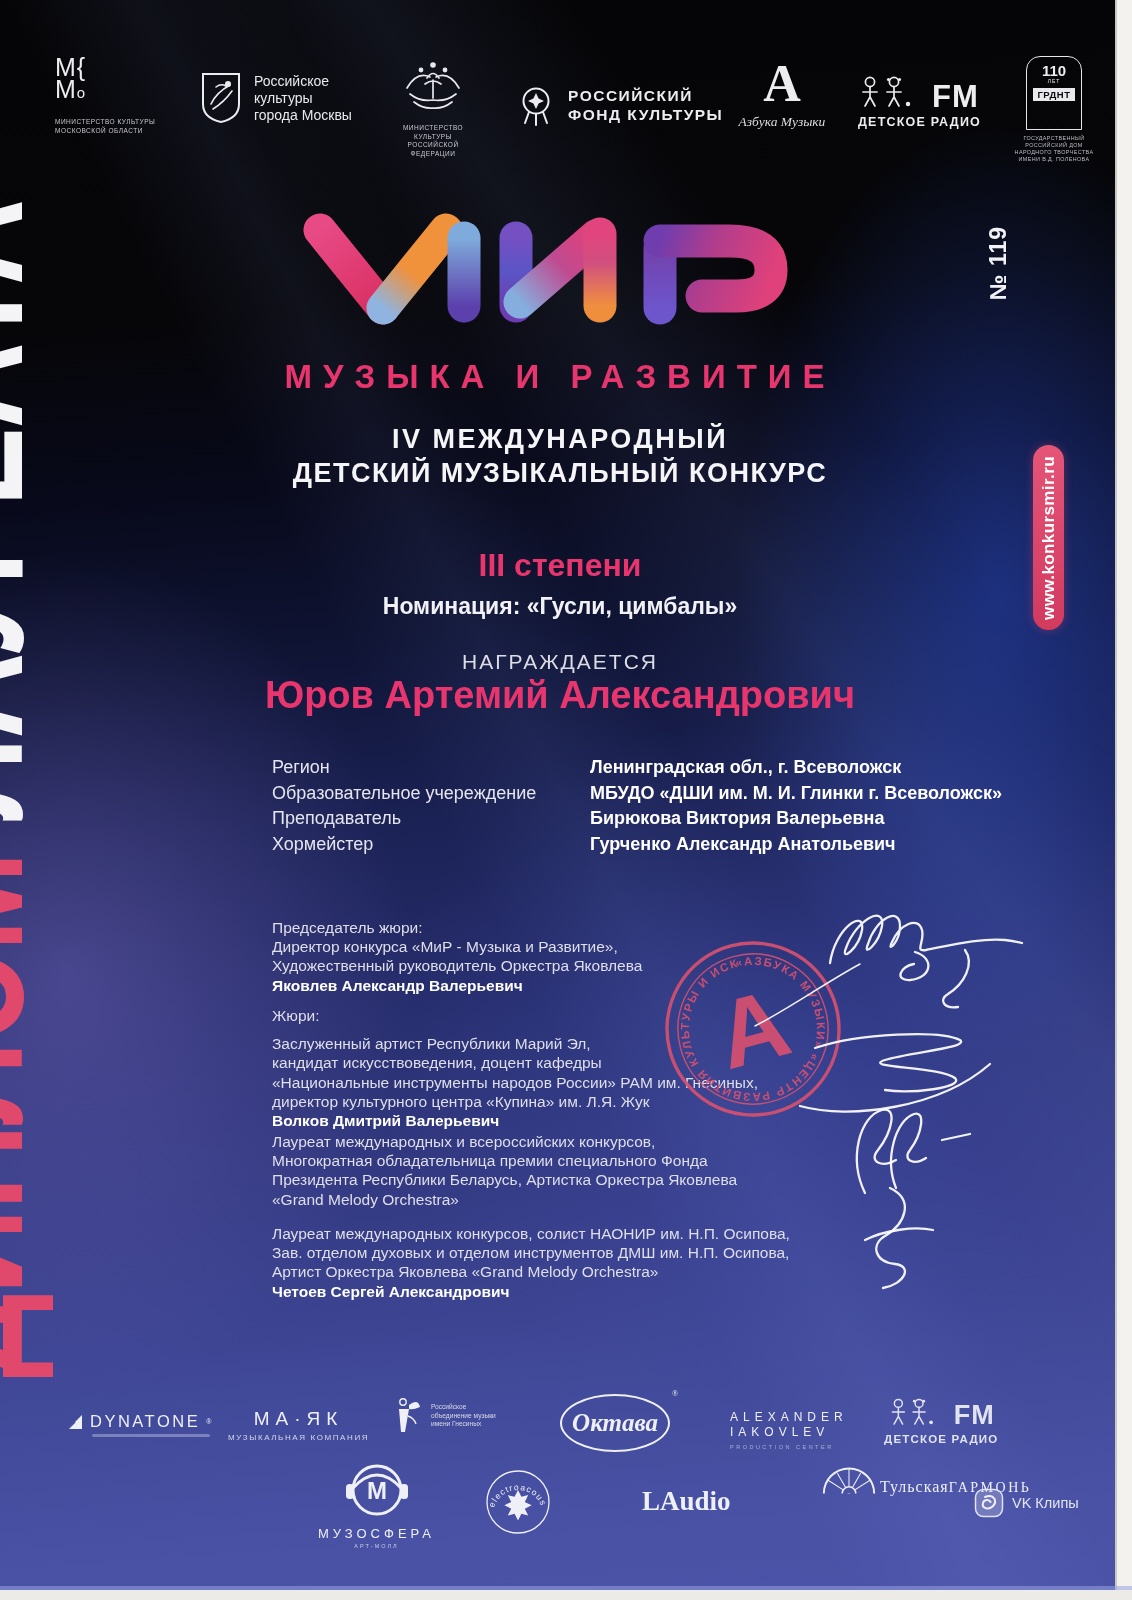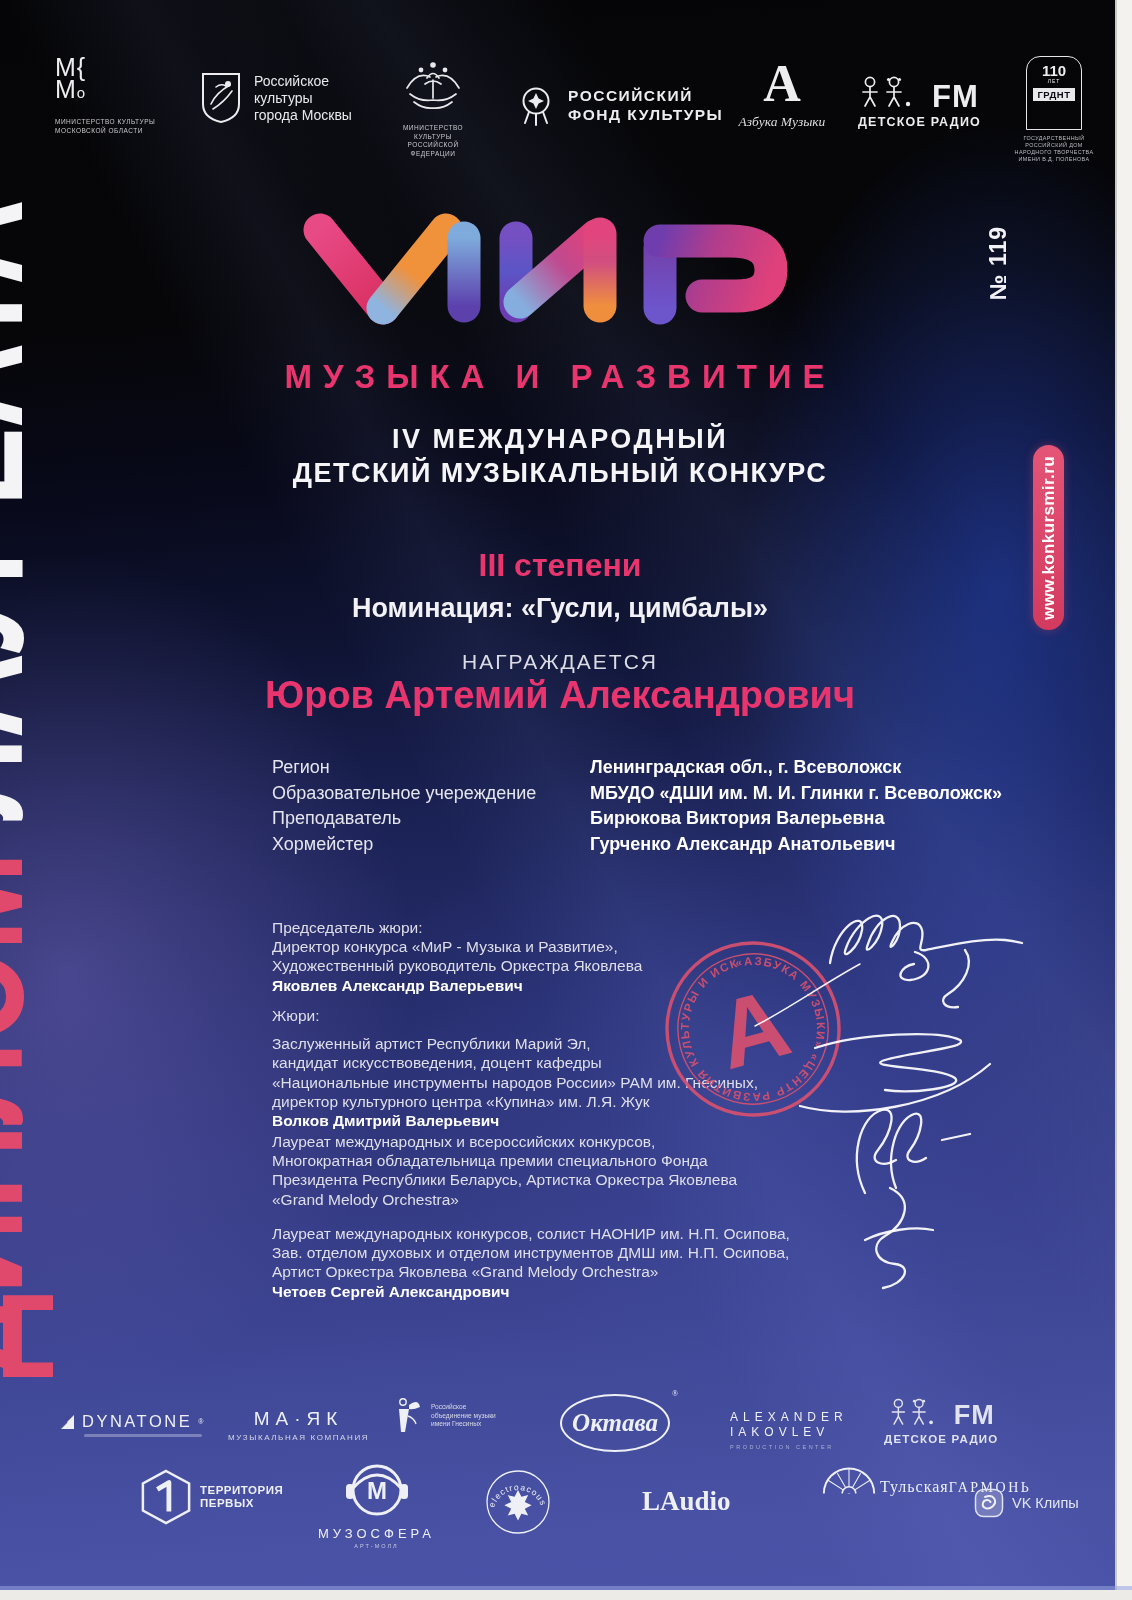--- a/index.html
+++ b/index.html
@@ -49,21 +49,21 @@
   .pill span{transform:rotate(-90deg);white-space:nowrap;font-weight:700;font-size:17px;color:#fff;letter-spacing:.4px;}
   .edge-r{position:absolute;right:0;top:0;width:15px;height:1600px;background:#f3f2ee;border-left:2px solid #c9c9c4;}
   .edge-b{position:absolute;left:0;bottom:0;width:1132px;height:10px;background:#edebe7;}
   .edge-b:before{content:"";position:absolute;left:0;top:-4px;width:100%;height:4px;background:rgba(150,162,225,.55);}
   
   .cc{position:absolute;left:190px;width:740px;text-align:center;}
   .subtitle{top:358px;font-weight:700;font-size:33px;letter-spacing:11px;color:#e8356d;}
   .line1{top:424px;font-weight:700;font-size:27px;letter-spacing:2.5px;color:#f5f5f8;}
   .line2{top:458px;font-weight:700;font-size:27px;letter-spacing:1.5px;color:#f5f5f8;}
   .degree{top:547px;font-weight:700;font-size:32px;color:#e8356d;}
-  .nomination{top:593px;font-weight:700;font-size:27px;color:#f2f2f6;}
+  .nomination{top:593px;font-weight:700;font-size:23px;color:#f2f2f6;}
   .awarded{top:650px;font-size:21px;letter-spacing:2px;color:#dcdce4;}
   .laureate{top:674px;font-weight:700;font-size:38px;color:#e8356d;}
   
   .det{position:absolute;top:755px;font-size:18px;line-height:25.7px;}
   .det-labels{left:272px;color:#e5e5ee;}
   .det-values{left:590px;font-weight:700;color:#fff;}
   
   .jury{position:absolute;left:272px;width:520px;font-size:15.5px;line-height:19.2px;color:#dfdfe9;}
   .jury .nm{font-weight:700;color:#fff;}
   .jury .hd{margin-bottom:9px;}
@@ -325,21 +325,21 @@
       <path d="M155,180 C200,165 280,162 300,172 C310,180 250,184 225,192 C200,200 280,198 295,210 C305,220 250,226 225,222"></path>
       <path d="M140,238 C190,252 280,240 330,196"></path>
       <path d="M205,325 C188,290 200,248 222,242 C238,238 232,264 218,282 C208,294 222,300 236,292"></path>
       <path d="M236,320 C224,290 236,252 254,246 C266,242 262,266 250,282 C242,292 254,298 266,290"></path>
       <path d="M282,272 L310,266"></path>
       <path d="M230,320 C255,332 245,356 225,368 C210,377 215,394 235,396 C253,398 245,416 223,420"></path>
       <path d="M205,372 C225,362 255,358 273,362"></path>
     </g>
   </svg>
 
-  <div class="bl" style="left:58px;top:1412px;">
+  <div class="bl" style="left:66px;top:1412px;">
     <div class="dyn">
       <svg width="18" height="18" viewBox="0 0 18 18">
           <path d="M2,16 L16,2 L16,16 z" fill="#eef0f6"></path>
           <path d="M2,16 L9,9" stroke="#4a52a6" stroke-width="1.6"></path>
         </svg>
       <span>DYNATONE</span>
         <sup>®</sup>
     </div>
     <div class="dyn-tag"></div>
   </div>
@@ -387,30 +387,20 @@
         <circle cx="30.5" cy="5.5" r="1.6" fill="#eef0f6"></circle>
           <circle cx="41.5" cy="5.5" r="1.6" fill="#eef0f6"></circle>
         <path d="M36,13 v10 M29,18 h14 M36,23 l-5,9 M36,23 l5,9" stroke="#eef0f6" stroke-width="1.7" stroke-linecap="round" fill="none"></path>
         <circle cx="50" cy="30" r="2.2" fill="#eef0f6"></circle>
       </svg>
       <span class="fm" style="font-size:27px;">FM</span>
     </div>
     <div class="radio-cap" style="font-size:11.5px;">ДЕТСКОЕ РАДИО</div>
   </div>
 
-  <div class="bl terr" style="left:140px;top:1468px;">
-    <svg width="52" height="58" viewBox="0 0 54 60">
-      <path d="M27,3 L51,16 V44 L27,57 L3,44 V16 Z" fill="none" stroke="#eef0f6" stroke-width="2.6"></path>
-      <path d="M18,22 L30,15 V45" fill="none" stroke="#eef0f6" stroke-width="5" stroke-linejoin="round"></path>
-    </svg>
-    <div class="terr-text">
-      <div>ТЕРРИТОРИЯ</div>
-      <div>ПЕРВЫХ</div>
-    </div>
-  </div>
 
   <div class="bl muz" style="left:318px;top:1458px;">
     <svg width="66" height="62" viewBox="0 0 66 62">
       <circle cx="33" cy="32" r="24" fill="none" stroke="#eef0f6" stroke-width="3"></circle>
       <path d="M9,30 Q33,4 57,30" fill="none" stroke="#eef0f6" stroke-width="3"></path>
       <rect x="2" y="26" width="8" height="15" rx="3.5" fill="#eef0f6"></rect>
       <rect x="56" y="26" width="8" height="15" rx="3.5" fill="#eef0f6"></rect>
       <text x="33" y="41" text-anchor="middle" font-size="24" font-weight="700" fill="#eef0f6" font-family="Liberation Sans, sans-serif">М</text>
     </svg>
     <div class="muz-label">МУЗОСФЕРА</div>

